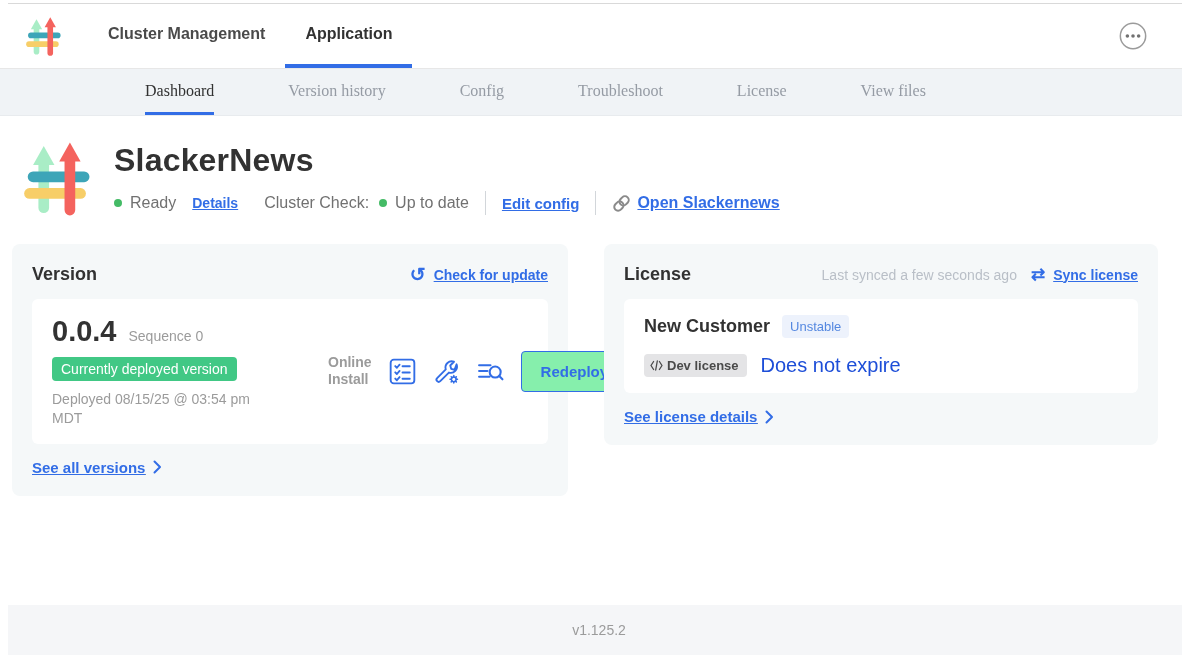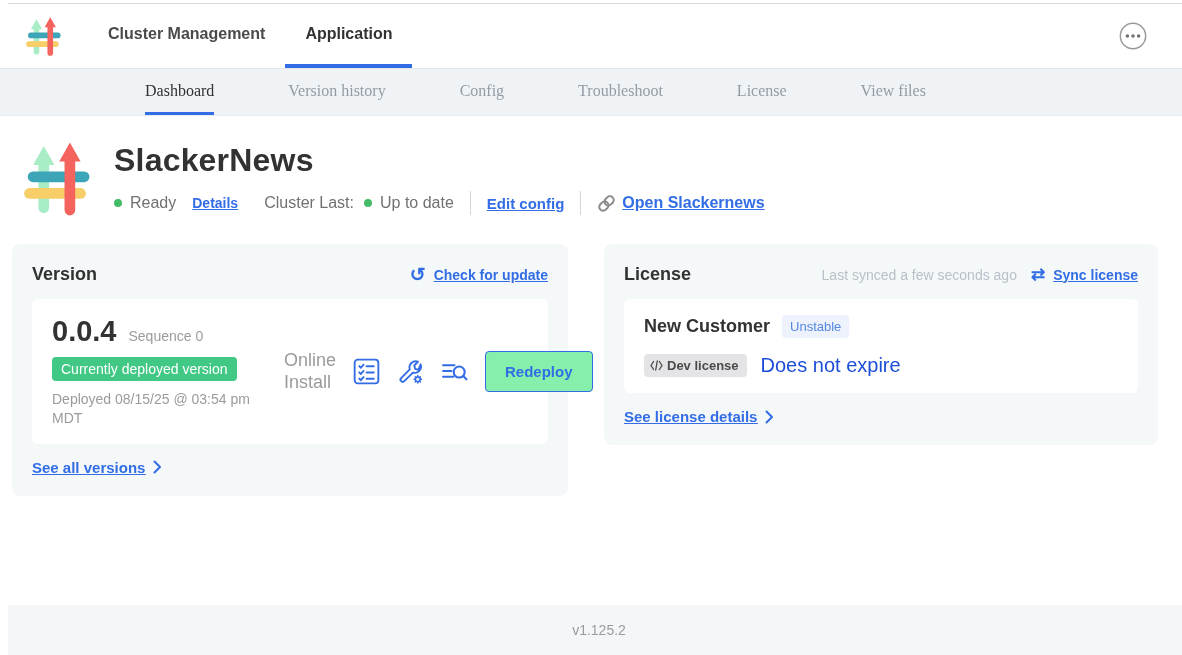--- a/index.html
+++ b/index.html
@@ -60,21 +60,21 @@
 
   .ver-left { width: 232px; flex: none; }
   .ver-num-row { display: flex; align-items: baseline; }
   .ver-num { font-size: 29px; font-weight: 800; color: #323232; }
   .ver-seq { font-size: 14px; color: #9b9b9b; margin-left: 12px; }
   .deployed-badge { display: inline-block; margin-top: 9px; background: #41c885; color: #fff;
                     font-size: 14px; padding: 4px 9px; border-radius: 4px; }
   .deployed-at { margin-top: 9px; font-size: 14px; color: #9b9b9b; line-height: 1.35; width: 218px; }
 
   .ver-right { display: flex; align-items: center; gap: 17px; padding-right: 2px; }
-  .install-type { font-size: 18px; font-weight: 400; color: #9b9b9b; line-height: 1.25; }
+  .install-type { font-size: 14px; font-weight: 700; color: #9b9b9b; line-height: 1.25; margin-left: 44px; }
   .act-icon { width: 27px; height: 27px; cursor: pointer; }
   .redeploy-btn { background: #86efac; border: 1px solid #326de6; border-radius: 4px; color: #326de6;
                   font-family: "Liberation Sans", sans-serif;
                   font-size: 15px; font-weight: 700; padding: 11px 19px; cursor: pointer; }
 
   .see-link-row { display: flex; align-items: center; gap: 8px; margin-top: 15px; text-decoration: underline; }
   .see-link-row a { font-size: 15px; }
 
   .lic-row1 { display: flex; align-items: center; }
   .customer-name { font-size: 18px; font-weight: 700; color: #323232; }
@@ -135,21 +135,21 @@
       <line x1="8" y1="45" x2="51" y2="45" stroke="#f7ce68" stroke-width="9" stroke-linecap="round"></line>
       <line x1="42" y1="59" x2="42" y2="15" stroke="#f4635e" stroke-width="9" stroke-linecap="round"></line>
       <polygon points="42,2 51,18 33,18" fill="#f4635e"></polygon>
     </svg>
     <div class="app-head-text">
       <h1 class="app-title">SlackerNews</h1>
       <div class="status-row">
         <span class="dot"></span>
         <span class="lbl">Ready</span>
         <a class="blue-link details">Details</a>
-        <span class="cluster-label">Cluster Last:</span>
+        <span class="cluster-label">Cluster Check:</span>
         <span class="dot cluster-dot"></span>
         <span class="cluster-state">Up to date</span>
         <span class="vdiv"></span>
         <a class="blue-link" style="font-size:15px">Edit config</a>
         <span class="vdiv"></span>
         <span class="openapp">
           <svg width="19" height="19" viewBox="0 0 18 18">
             <g transform="rotate(-45 9 9)" stroke="#8a8a8a" fill="none" stroke-width="1.9">
               <rect x="0.8" y="5.4" width="9.4" height="7.2" rx="3.6"></rect>
               <rect x="7.8" y="5.4" width="9.4" height="7.2" rx="3.6"></rect>

